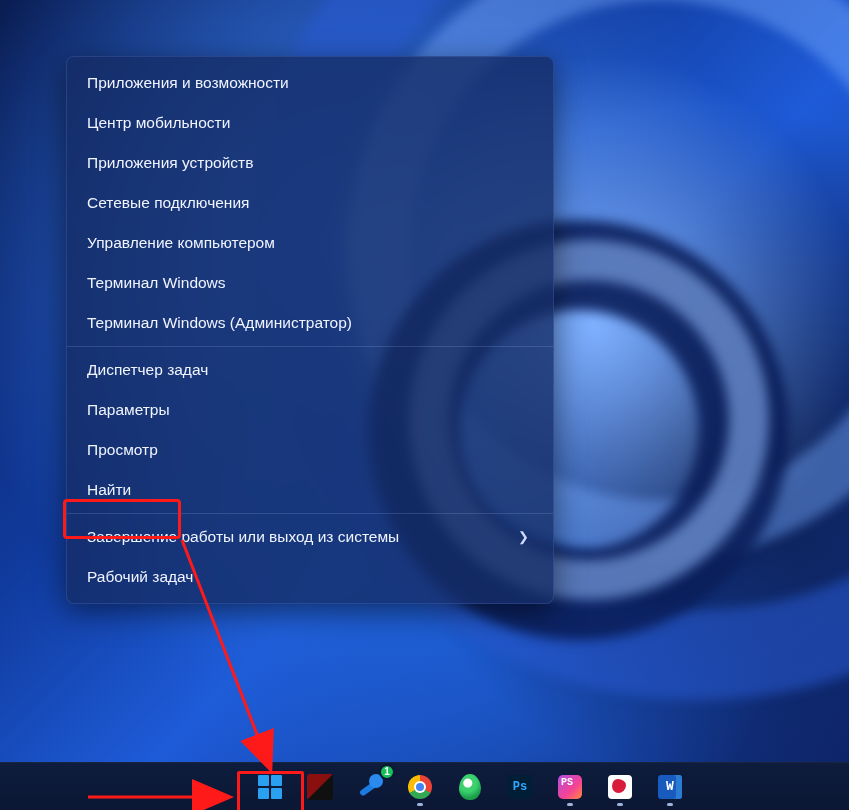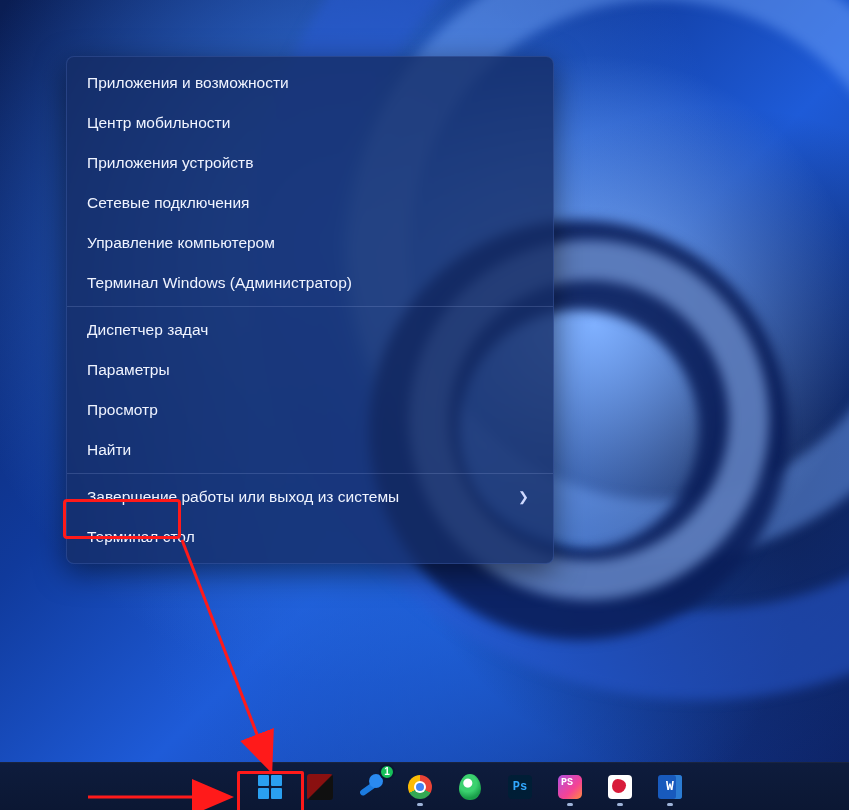--- a/index.html
+++ b/index.html
@@ -206,20 +206,23 @@
   <div class="menu-item">
       <span>Приложения устройств</span>
     </div>
   <div class="menu-item">
       <span>Сетевые подключения</span>
     </div>
   <div class="menu-item">
       <span>Управление компьютером</span>
     </div>
   <div class="menu-item">
+      <span>Терминал Windows</span>
+    </div>
+  <div class="menu-item">
       <span>Терминал Windows (Администратор)</span>
     </div>
 
   <div class="menu-sep"></div>
 
   <div class="menu-item">
       <span>Диспетчер задач</span>
     </div>
   <div class="menu-item">
       <span>Параметры</span>
@@ -231,21 +234,21 @@
       <span>Найти</span>
     </div>
 
   <div class="menu-sep"></div>
 
   <div class="menu-item">
     <span>Завершение работы или выход из системы</span>
     <span class="chev">❯</span>
   </div>
   <div class="menu-item">
-      <span>Терминал стол</span>
+      <span>Рабочий задач</span>
     </div>
 </div>
 
 <div class="highlight-box hl-settings"></div>
 <div class="highlight-box hl-start"></div>
 
 <svg class="annot">
   <defs>
     <marker id="ah" markerWidth="14" markerHeight="12" refX="12" refY="6" orient="auto">
       <path d="M0,0 L14,6 L0,12 Z" fill="#ff1a1a"></path>

